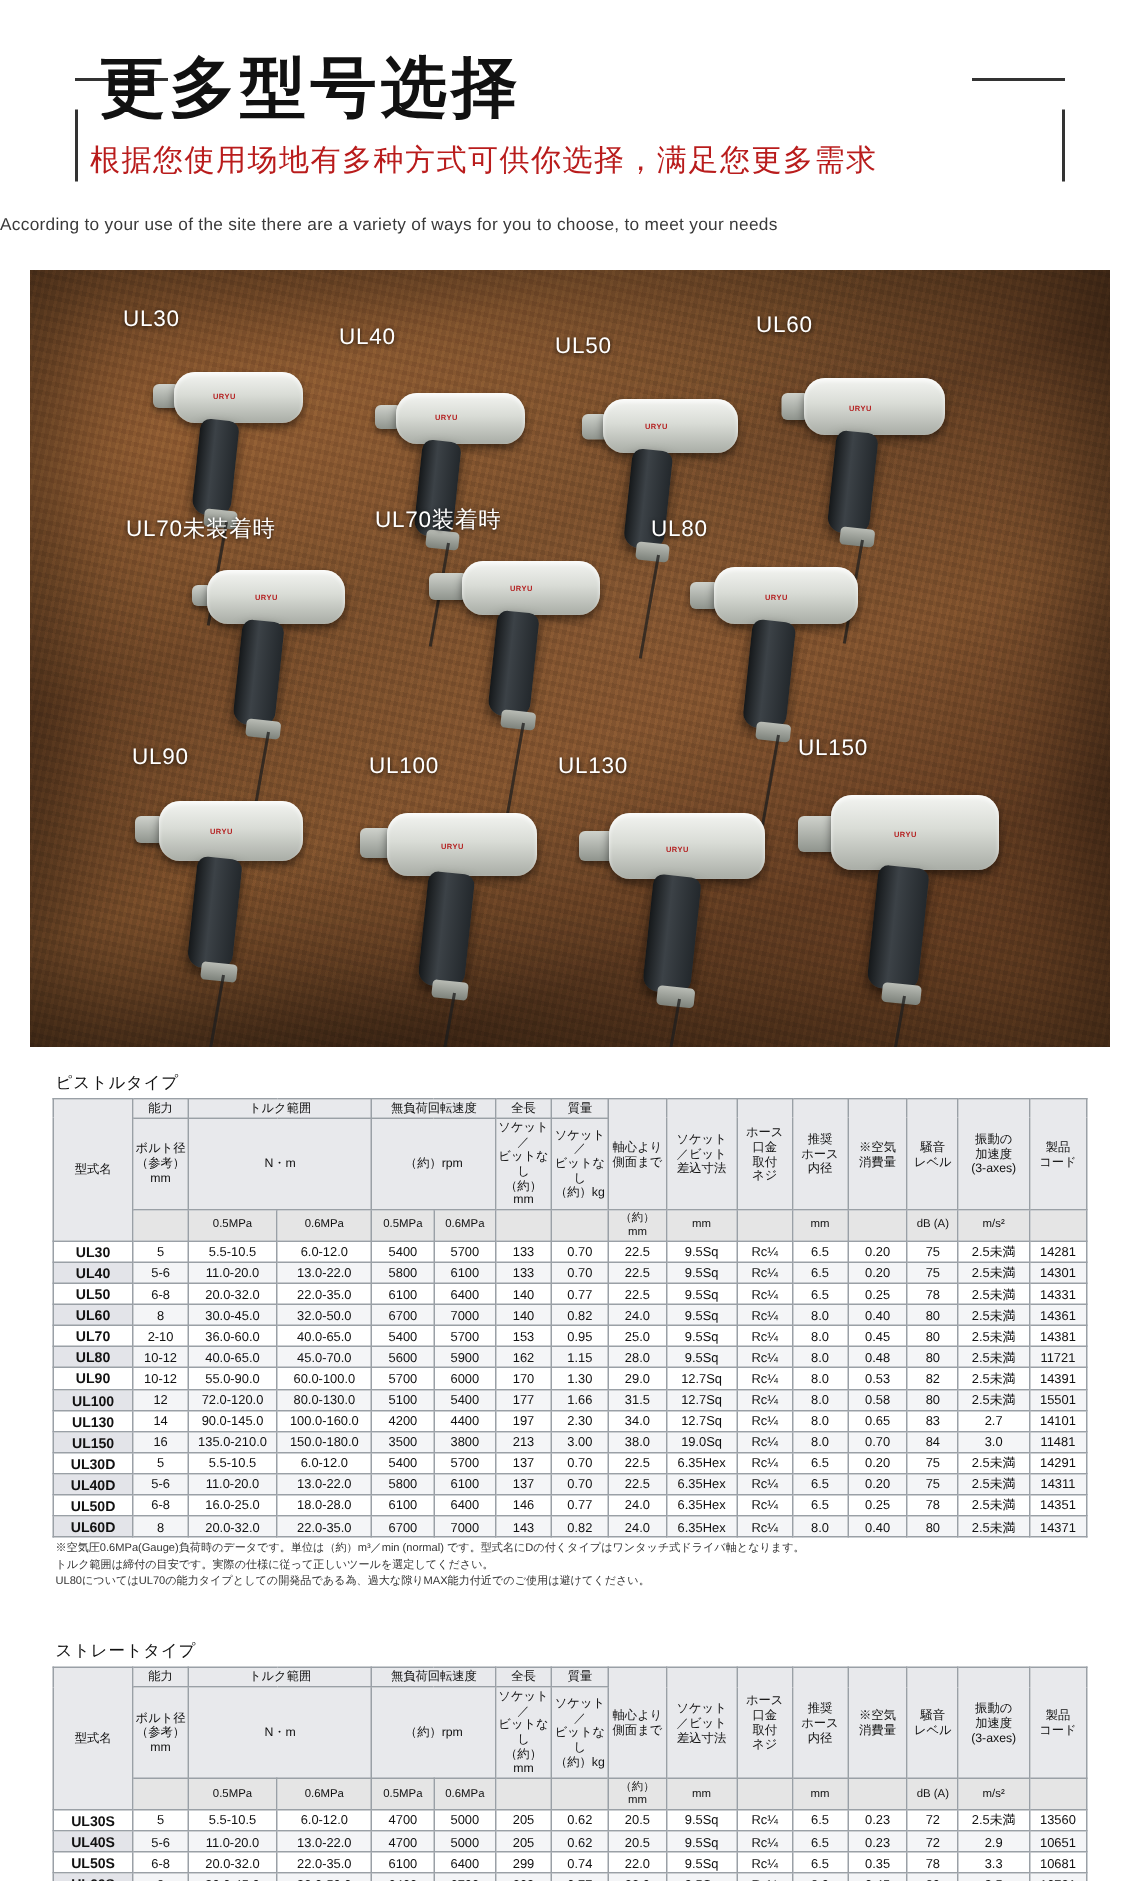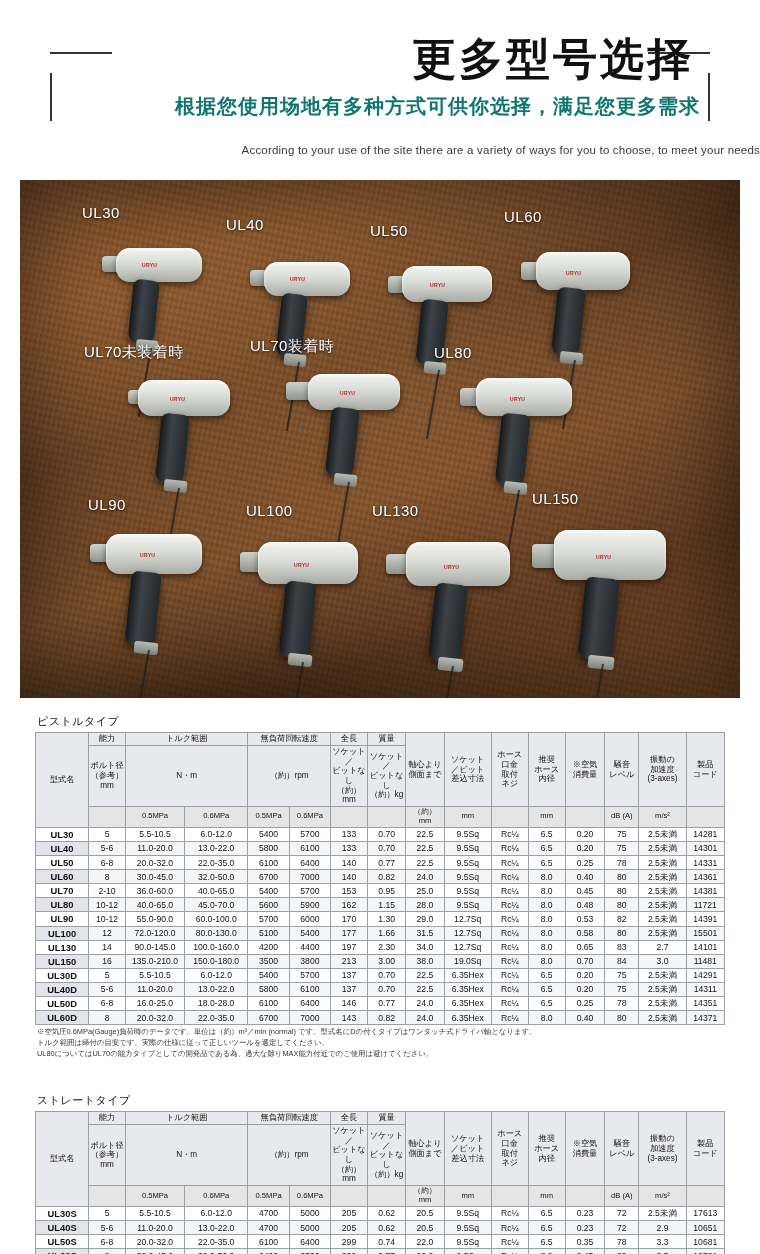--- a/index.html
+++ b/index.html
@@ -8,21 +8,21 @@
     background:#ffffff;
     font-family:"Liberation Sans", sans-serif;
     color:#222;
     -webkit-font-smoothing:antialiased;
   }
   .page{width:760px;position:relative;}
 
   
   .header{
     padding:34px 0 18px 0;
-    text-align:right;
+    text-align:left;
   }
   .hdr-title-wrap{
     position:relative;
     display:block;
     margin:0 auto;
     width:660px;
   }
   .hdr-title{
     font-size:44px;
     font-weight:bold;
@@ -38,27 +38,26 @@
     position:absolute;
     top:18px;
     width:62px;
     height:2px;
     background:#333;
   }
   .hdr-rule-left{left:0;}
   .hdr-rule-right{right:0;}
   .hdr-sub{
     font-size:20px;
-    color:#0f766e;
+    color:#b91c1c;
     letter-spacing:1px;
     margin:2px 0 14px 0;
     position:relative;
     display:inline-block;
     padding:0 10px;
-    font-weight:bold;
   }
   .sub-wrap{position:relative;width:660px;margin:0 auto;}
   .sub-rule-left,.sub-rule-right{
     position:absolute;
     top:0;
     width:2px;
     height:48px;
     background:#333;
   }
   .sub-rule-left{left:0;top:-18px;}
@@ -783,21 +782,21 @@
             <td>5000</td>
             <td>205</td>
             <td>0.62</td>
             <td>20.5</td>
             <td>9.5Sq</td>
             <td>Rc¼</td>
             <td>6.5</td>
             <td>0.23</td>
             <td>72</td>
             <td>2.5未満</td>
-            <td>17613</td>
+            <td>13560</td>
           </tr>
           <tr>
             <td class="model">UL40S</td>
             <td>5-6</td>
             <td>11.0-20.0</td>
             <td>13.0-22.0</td>
             <td>4700</td>
             <td>5000</td>
             <td>205</td>
             <td>0.62</td>

